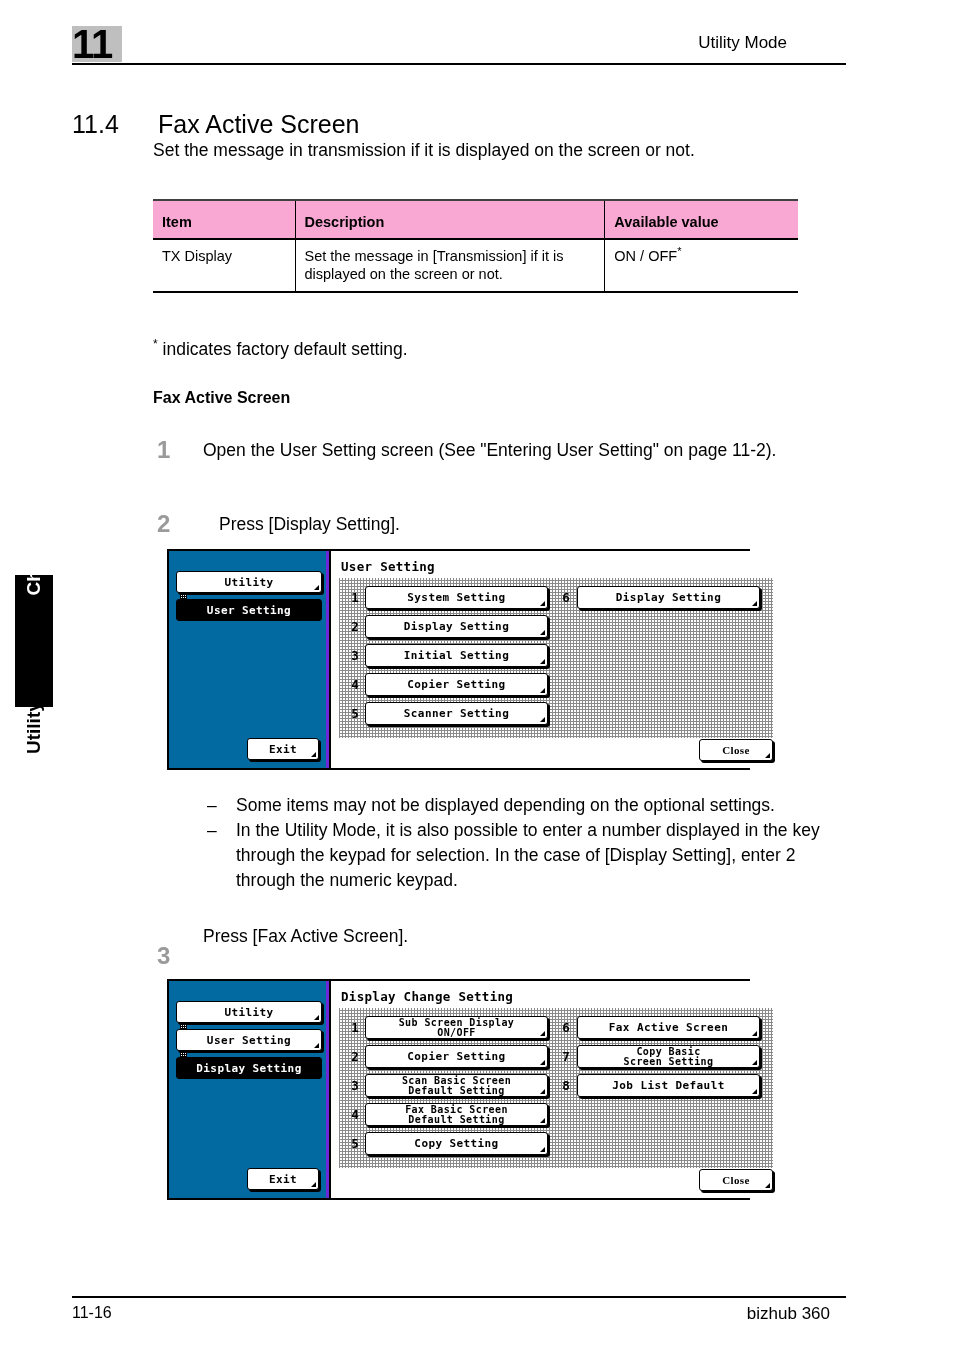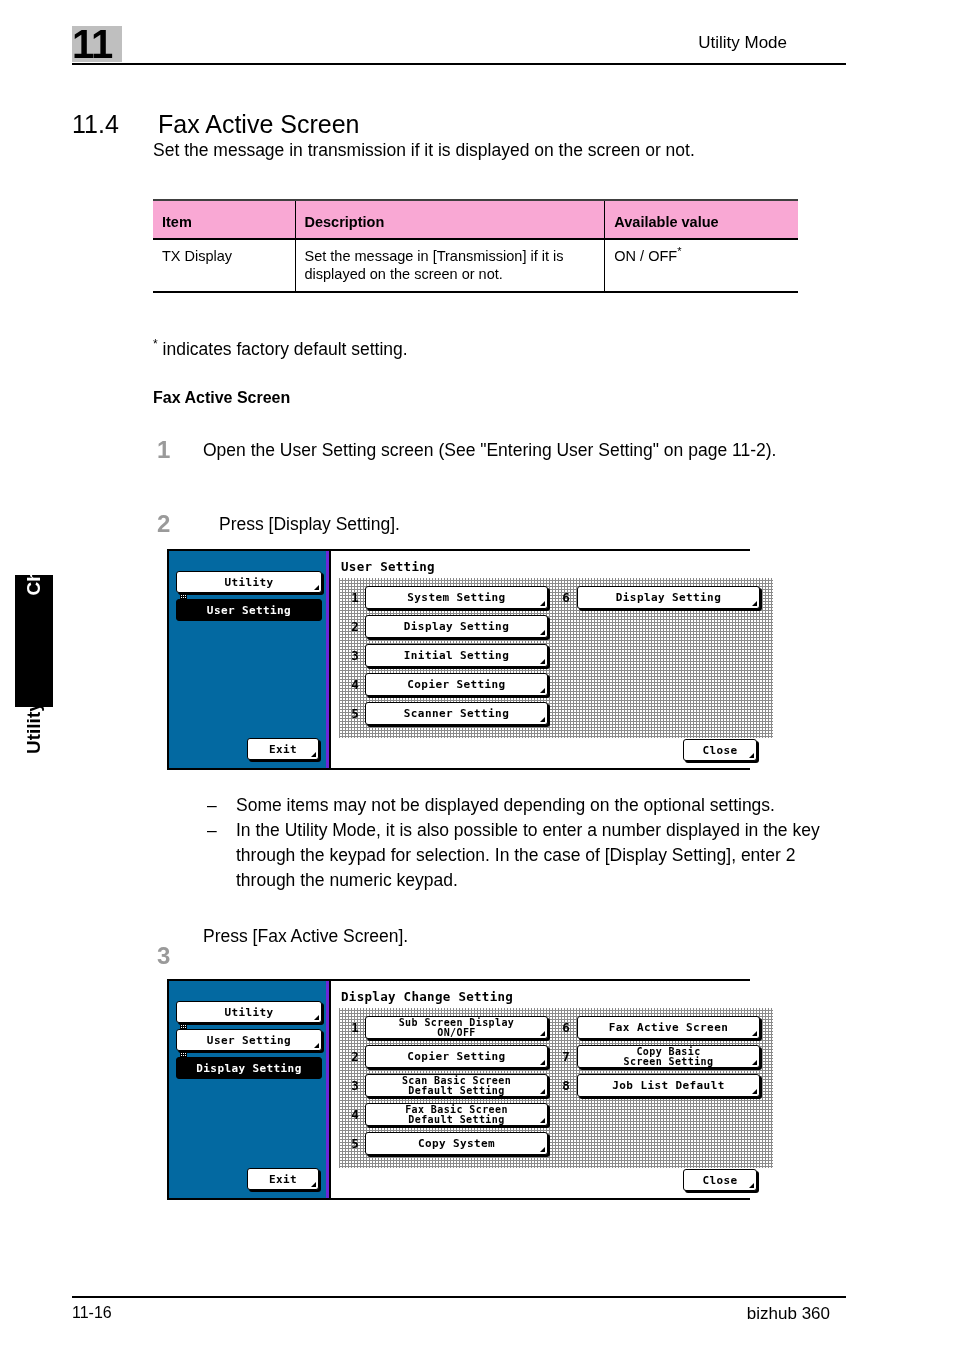--- a/index.html
+++ b/index.html
@@ -291,22 +291,22 @@
     font-weight: bold;
     text-align: center;
   }
   .menu-btn {
     width: 183px; height: 23px;
   }
   .menu-btn.two-line { line-height: 10px; font-size: 10px; }
 
   .close-btn {
     position: absolute;
-    right: 24px; bottom: 7px;
-    width: 74px; height: 22px;
+    right: 8px; bottom: 7px;
+    width: 74px; height: 22px; font-family: Liberation Serif, serif;
   }
 
   
   #footer-rule {
     position: absolute;
     left: 72px; top: 1296px;
     width: 774px; height: 2px;
     background: #000;
   }
   #footer-left {
@@ -453,21 +453,21 @@
         <div class="lcd-idx">8</div>
         <div class="lcdbtn menu-btn">Job List Default</div>
 
         <div class="lcd-idx">4</div>
         <div class="lcdbtn menu-btn two-line">Fax Basic Screen
 Default Setting</div>
         <div></div>
         <div></div>
 
         <div class="lcd-idx">5</div>
-        <div class="lcdbtn menu-btn">Copy System</div>
+        <div class="lcdbtn menu-btn">Copy Setting</div>
         <div></div>
         <div></div>
       </div>
     </div>
     <div class="lcdbtn close-btn">Close</div>
   </div>
 </div>
 
 <div id="footer-rule"></div>
 <div id="footer-left">11-16</div>

